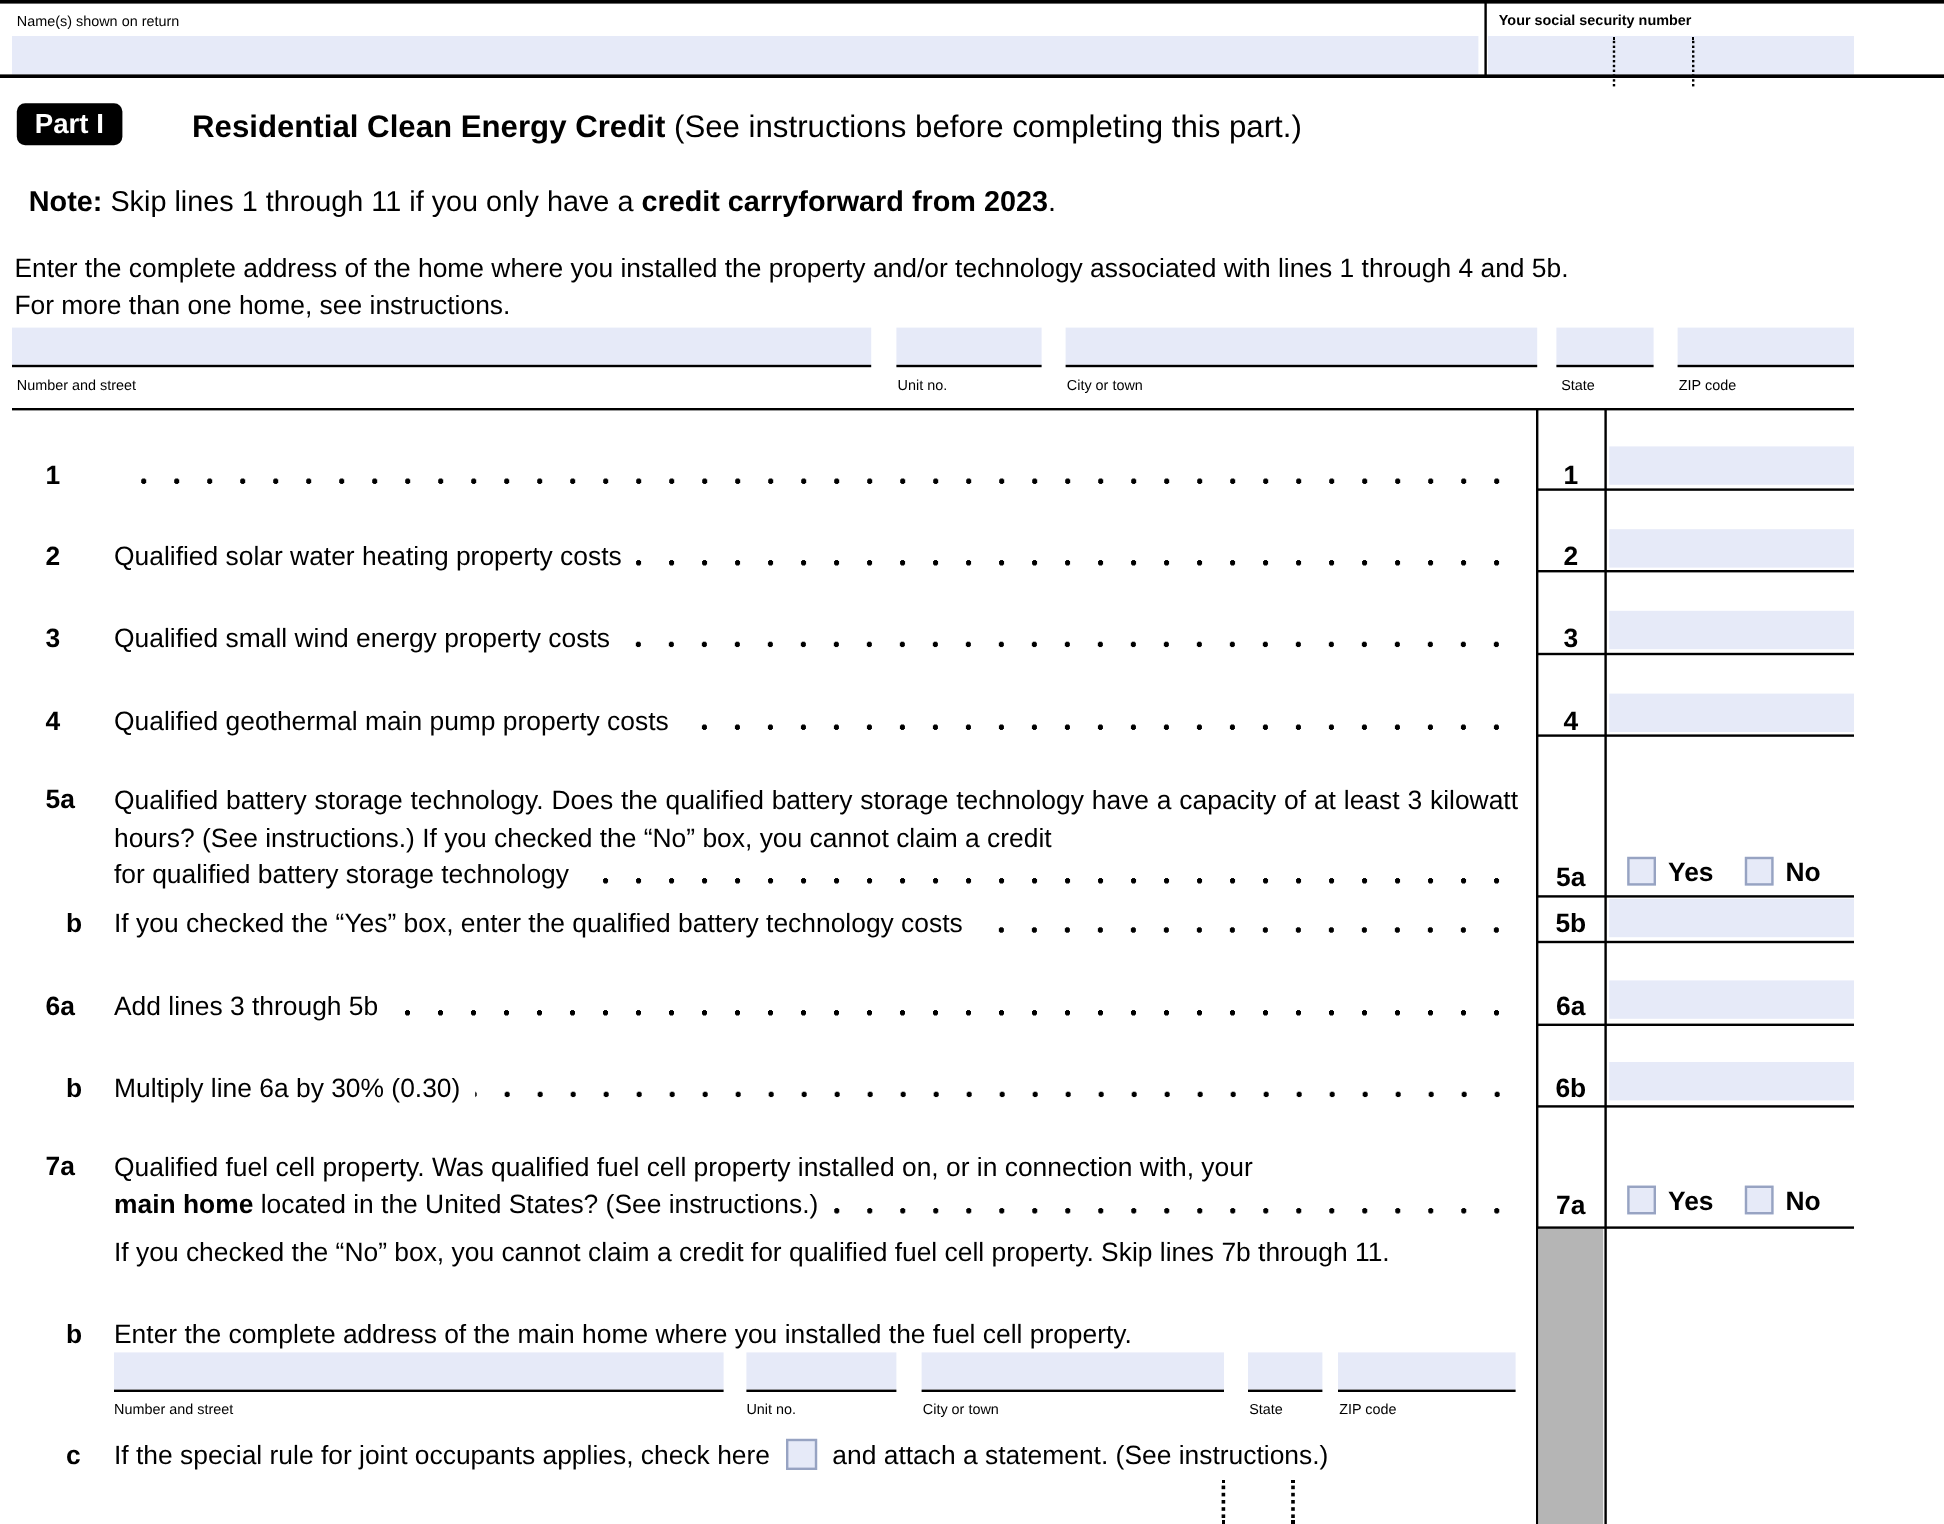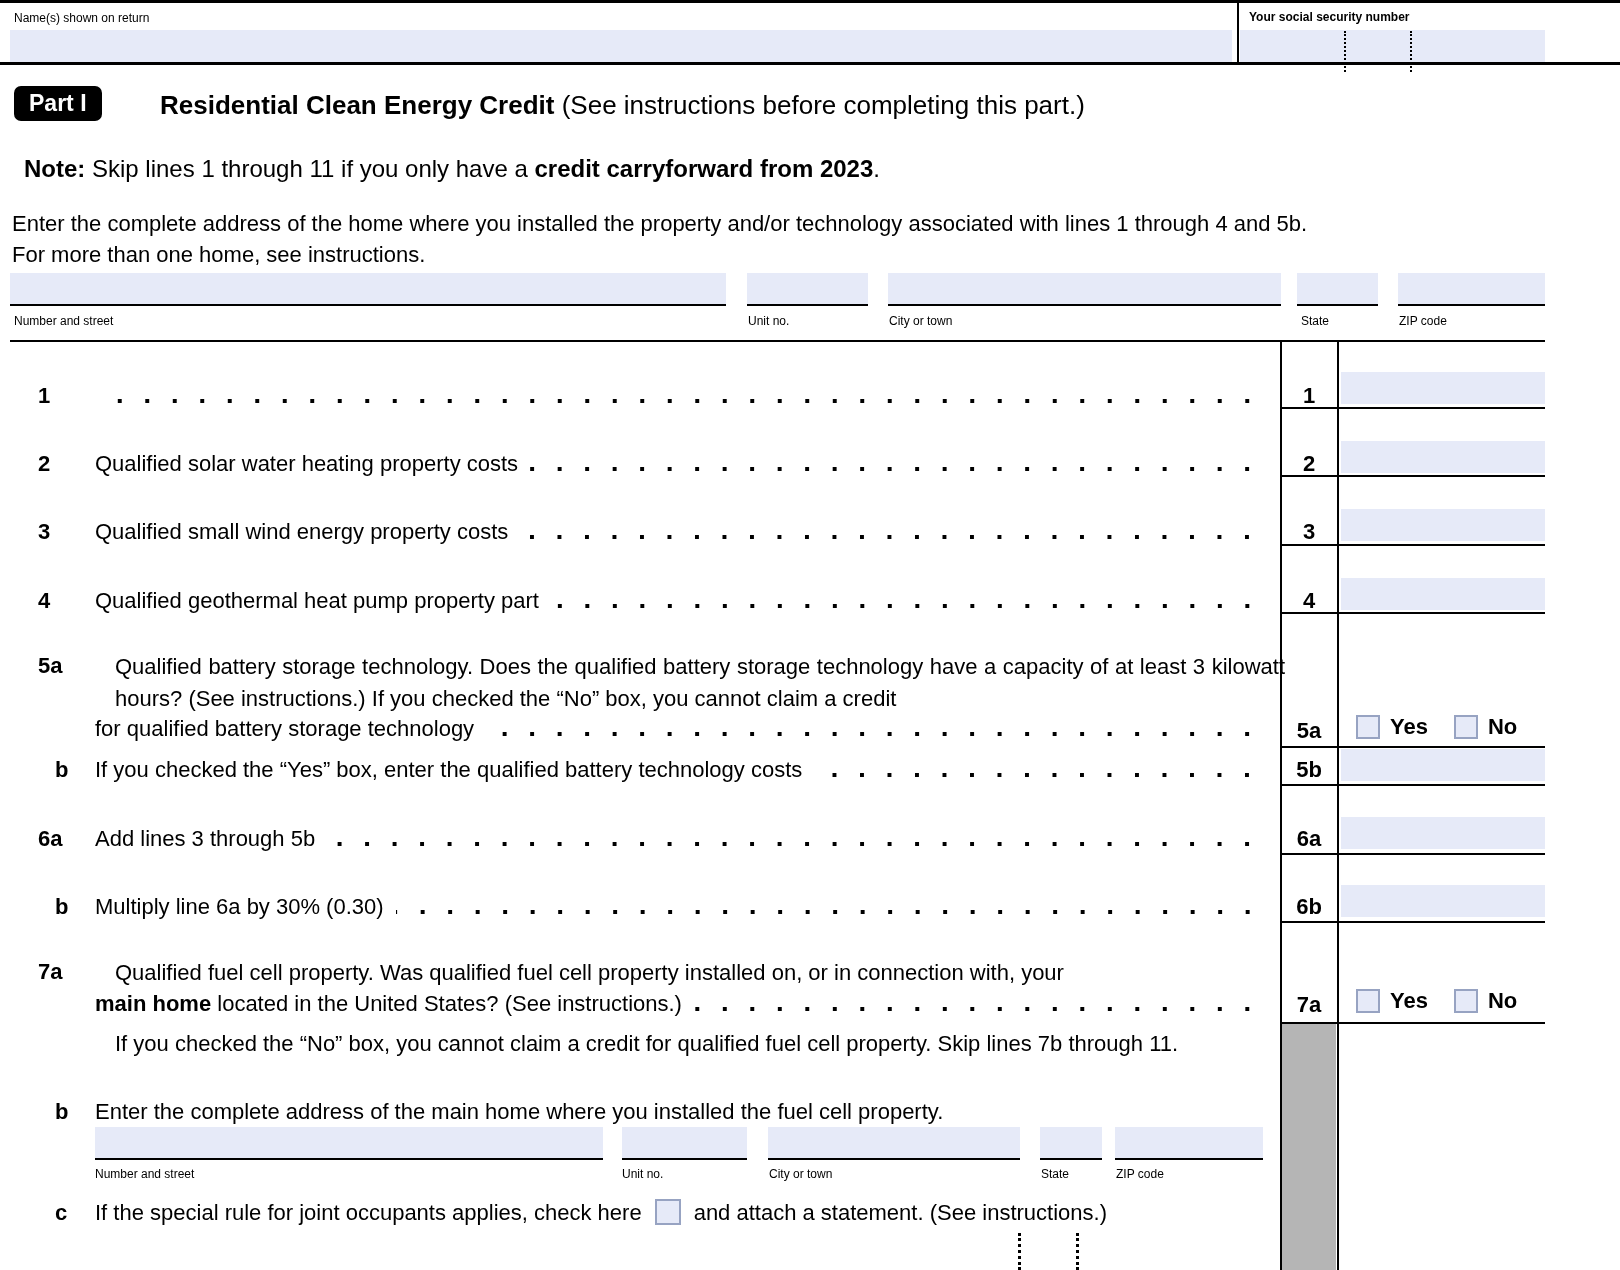--- a/index.html
+++ b/index.html
@@ -22,34 +22,34 @@
     font-size:23px; line-height:23px; padding:6px 15px; border-radius:7px; }
   .part-title { position:absolute; font-size:26px; line-height:32px; white-space:nowrap; }
   .note-line { position:absolute; font-size:24px; line-height:30px; white-space:nowrap; }
   .body-text { position:absolute; font-size:22px; line-height:31px; white-space:nowrap; }
 
   .row { position:absolute; left:38px; width:1227px; display:flex; align-items:flex-start;
     font-size:22px; line-height:30px; }
   .lnum { width:57px; flex:none; font-weight:700; }
   .lnum.sub { padding-left:17px; }
   .ltext { flex:none; white-space:pre-wrap; }
-  .ptext { width:1170px; flex:none; text-align:justify; line-height:31.5px;margin-left:20px; }
+  .ptext { width:1170px; flex:none; text-align:justify; line-height:31.5px; }
   .dots { flex:1 1 auto; align-self:flex-end; height:6px; margin:0 4px 7px 12px;
     background-image:radial-gradient(circle, #000 2.1px, transparent 2.5px);
     background-size:27.5px 6px; background-repeat:repeat-x; background-position:right bottom; }
 
   .rbox { position:absolute; left:1281px; width:56px; text-align:center; font-weight:700;
     font-size:22px; line-height:30px; }
   .afield { position:absolute; left:1341px; width:204px; height:32px; background:#e6eaf8; }
   .rowline { position:absolute; left:1280px; width:265px; height:2px; background:#000; }
 
   .cb { display:inline-block; width:24px; height:24px; background:#e6eaf8;
     border:2px solid #97a3c2; flex:none; }
   .inline-cb { width:26px; height:26px; margin:0 13px; position:relative; top:1px; }
-  .yesno { position:absolute; left:1356px; display:flex; align-items:center;
+  .yesno { position:absolute; left:1356px; display:flex; 
     font-size:22px; font-weight:700; line-height:26px; }
   .yesno .yn { margin-left:10px; }
   .yesno .cb2 { margin-left:26px; }
 </style>
 </head>
 <body>
 
 <div class="page">
 
   <div class="hline" style="top:0;left:0;width:1620px;height:3px"></div>
@@ -113,21 +113,21 @@
     <span class="lnum">3</span>
     <span class="ltext">Qualified small wind energy property costs</span>
     <span class="dots"></span>
   </div>
   <div class="rbox" style="top:517px">3</div>
   <div class="afield" style="top:509px"></div>
   <div class="rowline" style="top:544px"></div>
 
   <div class="row" style="top:586px">
     <span class="lnum">4</span>
-    <span class="ltext">Qualified geothermal heat pump property part</span>
+    <span class="ltext">Qualified geothermal main pump property costs</span>
     <span class="dots"></span>
   </div>
   <div class="rbox" style="top:586px">4</div>
   <div class="afield" style="top:578px"></div>
   <div class="rowline" style="top:612px"></div>
 
   <div class="row" style="top:651px">
     <span class="lnum">5a</span>
     <span class="ptext">Qualified battery storage technology. Does the qualified battery storage technology have a capacity of at least 3 kilowatt hours? (See instructions.) If you checked the “No” box, you cannot claim a credit</span>
   </div>

